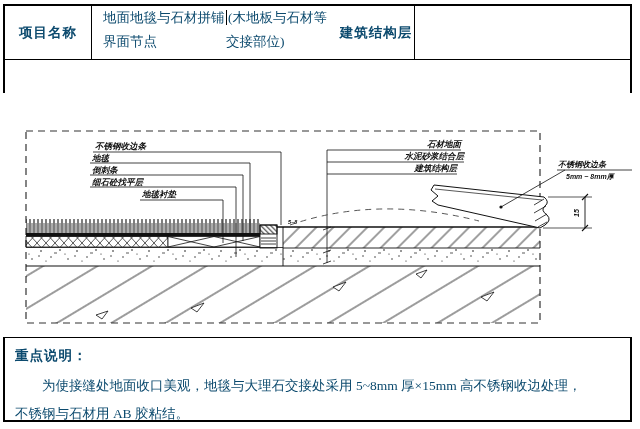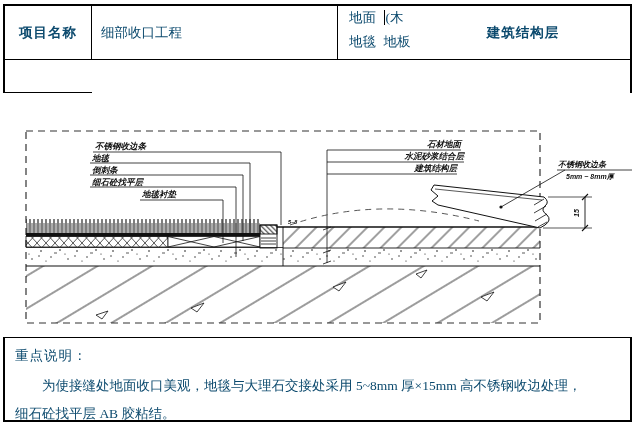--- a/index.html
+++ b/index.html
@@ -18,33 +18,32 @@
   .cell.val{padding-left:9px;}
   .cell.title{flex-direction:row;align-items:flex-start;justify-content:center;
               padding-left:11px;line-height:24px;}
   .bar{display:inline-block;width:1px;height:15px;background:#000;vertical-align:-3px;margin-right:1px;}
   
   .drawing{position:absolute;left:1px;top:93px;width:633px;height:244px;}
   svg text{font-family:"Liberation Sans", sans-serif;font-weight:bold;font-style:italic;fill:#111;}
   
   .notes{position:absolute;left:5px;top:337px;width:627px;height:86px;
          border-top:1.5px solid #000;box-sizing:border-box;font-size:13.5px;}
-  .notes .heading{font-weight:normal;margin:9px 0 0 10px;letter-spacing:1px;}
+  .notes .heading{font-weight:bold;margin:9px 0 0 10px;letter-spacing:1px;}
   .notes .line1{margin:11px 12px 7px 10px;padding-left:27px;line-height:20px;}
   .notes .line2{margin:8px 12px 0 10px;line-height:20px;}
 </style>
 </head>
 <body>
 
 <div class="page">
   <div class="frame"></div>
 
   <div class="doc-table">
     <div class="cell head">项目名称</div>
-    <div class="cell val">细部收口工程</div>
     <div class="cell title last">
       <span>地面地毯与石材拼铺界面节点</span>
       <span><span class="bar"></span><span>(木地板与石材等交接部位)</span></span>
     </div>
     <div class="cell head">建筑结构层</div>
     <div class="cell val last"></div>
   </div>
 
   <div class="drawing">
   <svg width="633" height="244" viewBox="0 0 633 244">
@@ -168,15 +167,15 @@
         <line x1="581" y1="138" x2="587" y2="132" stroke-width="1.1"></line>
       </g>
       <text x="578" y="120" font-size="7" font-style="normal" text-anchor="middle" transform="rotate(-90 578 120)">15</text>
     </g>
   </svg>
   </div>
 
   <div class="notes">
     <div class="heading">重点说明：</div>
     <div class="line1">为使接缝处地面收口美观，地毯与大理石交接处采用 5~8mm 厚×15mm 高不锈钢收边处理，</div>
-    <div class="line2">细石砼找平层 AB 胶粘结。</div>
+    <div class="line2">不锈钢与石材用 AB 胶粘结。</div>
   </div>
 </div>
 
 </body></html>

